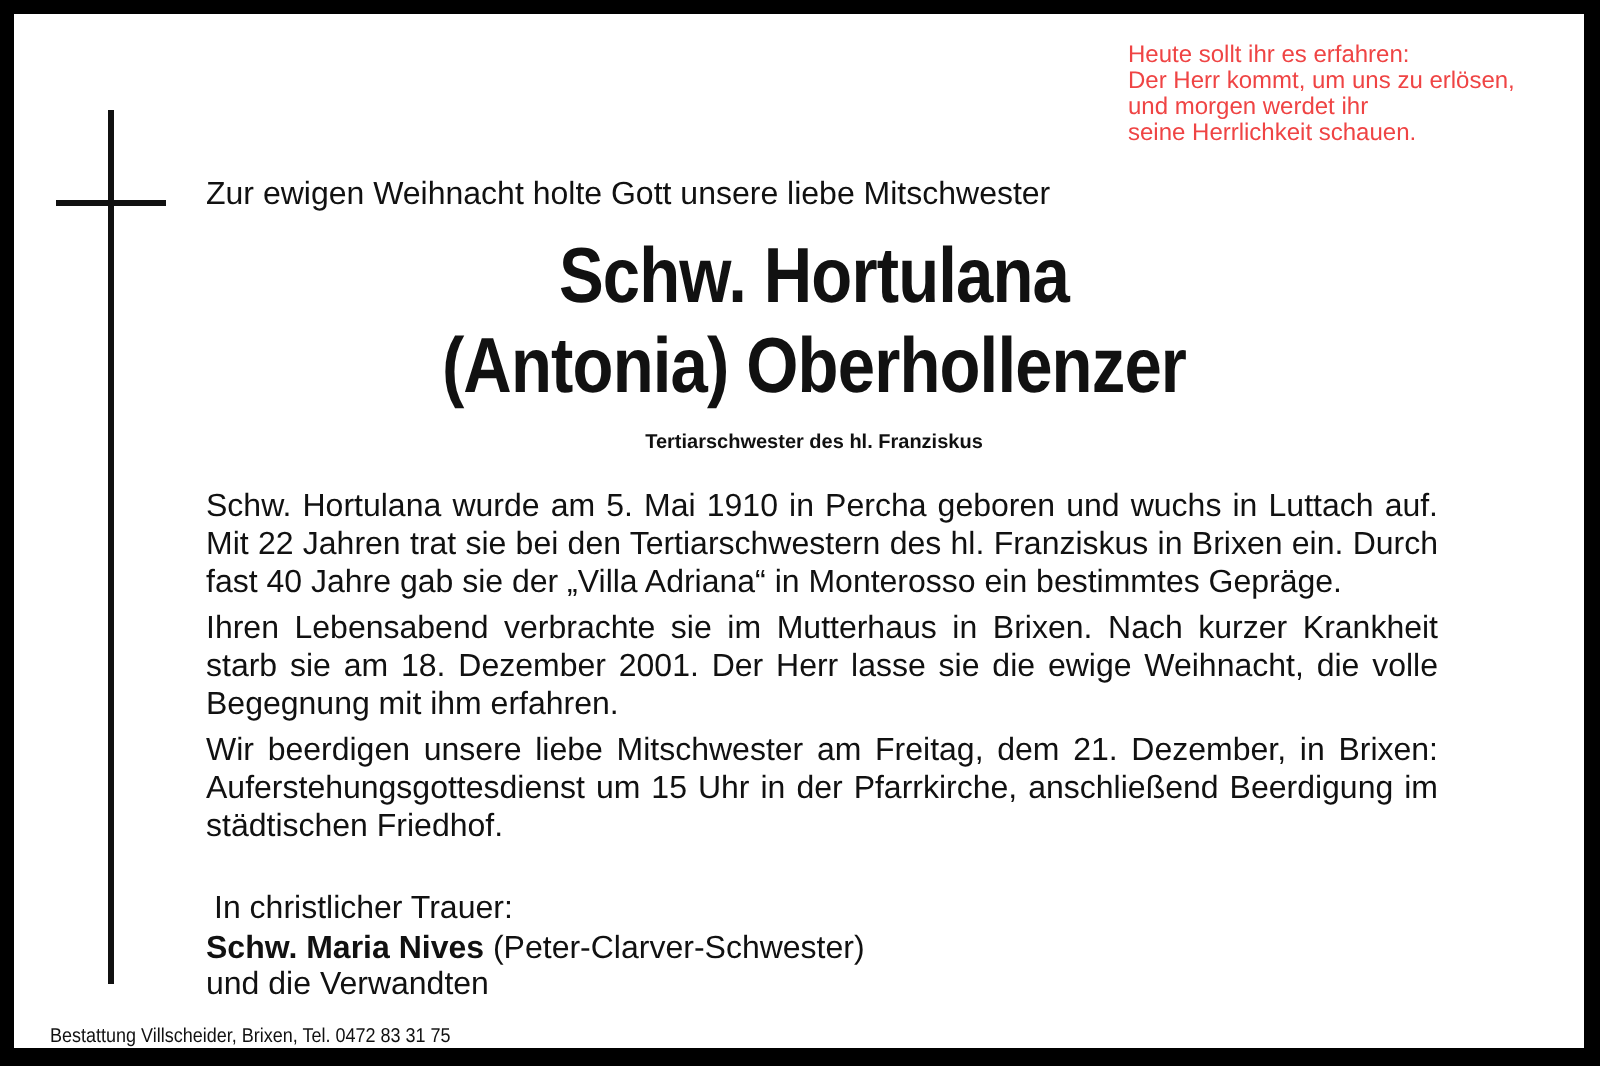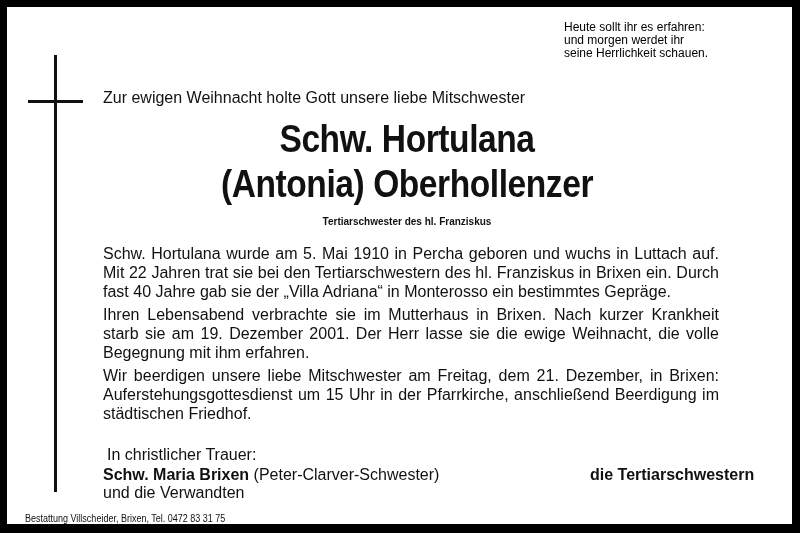--- a/index.html
+++ b/index.html
@@ -4,21 +4,21 @@
   <style>
     html, body { margin: 0; padding: 0; background: #000; }
     body { width: 800px; height: 533px; position: relative; overflow: hidden; }
     .frame {
       position: absolute; left: 7px; top: 7px; width: 785px; height: 517px;
       background: #fff; color: #111;
       font-family: "Liberation Sans", sans-serif;
     }
     .motto {
       position: absolute; left: 557px; top: 14px;
-      font-size: 12px; line-height: 13px; color: #000000;
+      font-size: 12px; line-height: 13px; color: #ef4444;
     }
     .motto div { white-space: nowrap; }
     .cross-v { position: absolute; left: 47px; top: 48px; width: 3px; height: 437px; background: #111; }
     .cross-h { position: absolute; left: 21px; top: 93px; width: 55px; height: 3px; background: #111; }
     .intro {
       position: absolute; left: 96px; top: 81px;
       font-size: 16px; line-height: 20px; white-space: nowrap;
     }
     .name {
       position: absolute; left: 100px; width: 600px; text-align: center;
@@ -56,47 +56,47 @@
       transform: scaleX(0.9); transform-origin: left;
     }
   </style>
 </head>
 <body>
 
 <div class="frame">
 
   <div class="motto">
     <div>Heute sollt ihr es erfahren:</div>
+    <div>Der Herr kommt, um uns zu erlösen,</div>
     <div>und morgen werdet ihr</div>
     <div>seine Herrlichkeit schauen.</div>
   </div>
 
   <div>
     <div class="cross-v"></div>
     <div class="cross-h"></div>
   </div>
 
   <div class="intro">Zur ewigen Weihnacht holte Gott unsere liebe Mitschwester</div>
 
   <div class="name name1">Schw. Hortulana</div>
   <div class="name name2">(Antonia) Oberhollenzer</div>
 
   <div class="subtitle">Tertiarschwester des hl. Franziskus</div>
 
   <div class="body">
     <p>Schw. Hortulana wurde am 5. Mai 1910 in Percha geboren und wuchs in Luttach auf. Mit 22 Jahren trat sie bei den Tertiarschwestern des hl. Franziskus in Brixen ein. Durch fast 40 Jahre gab sie der „Villa Adriana“ in Monterosso ein bestimmtes Gepräge.</p>
-    <p>Ihren Lebensabend verbrachte sie im Mutterhaus in Brixen. Nach kurzer Krankheit starb sie am 19. Dezember 2001. Der Herr lasse sie die ewige Weihnacht, die volle Begegnung mit ihm erfahren.</p>
+    <p>Ihren Lebensabend verbrachte sie im Mutterhaus in Brixen. Nach kurzer Krankheit starb sie am 18. Dezember 2001. Der Herr lasse sie die ewige Weihnacht, die volle Begegnung mit ihm erfahren.</p>
     <p>Wir beerdigen unsere liebe Mitschwester am Freitag, dem 21. Dezember, in Brixen: Auferstehungsgottesdienst um 15 Uhr in der Pfarrkirche, anschließend Beerdigung im städtischen Friedhof.</p>
   </div>
 
   <div class="mourning">In christlicher Trauer:</div>
 
   <div class="sign-left">
-    <div><b>Schw. Maria Brixen</b><span> (Peter-Clarver-Schwester)</span></div>
+    <div><b>Schw. Maria Nives</b><span> (Peter-Clarver-Schwester)</span></div>
     <div>und die Verwandten</div>
   </div>
 
   <div class="sign-right">
-    <div>die Tertiarschwestern</div>
   </div>
 
   <div class="footer">Bestattung Villscheider, Brixen, Tel. 0472 83 31 75</div>
 </div>
 
 </body></html>

